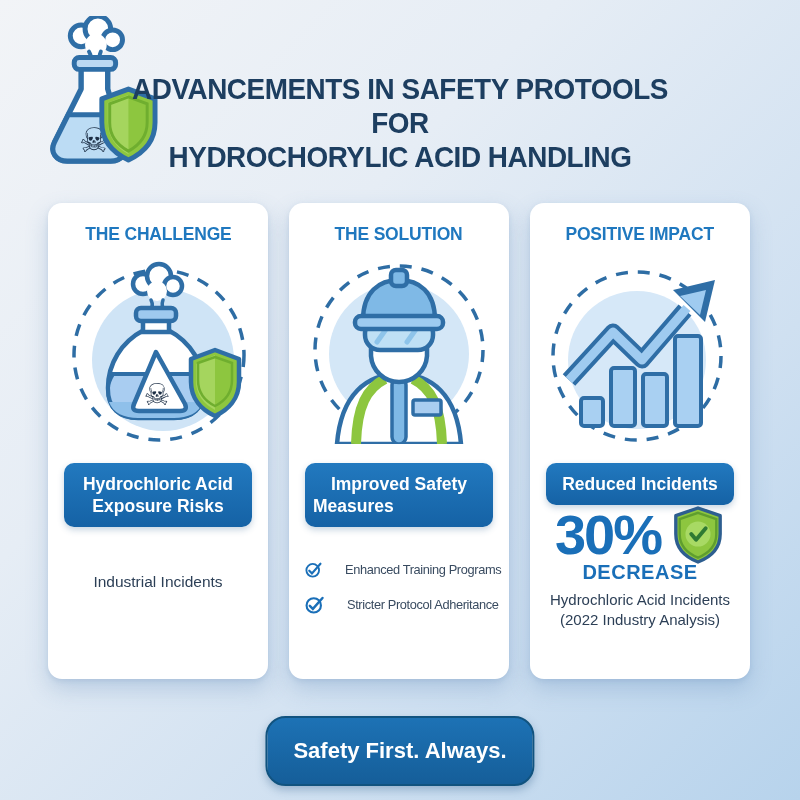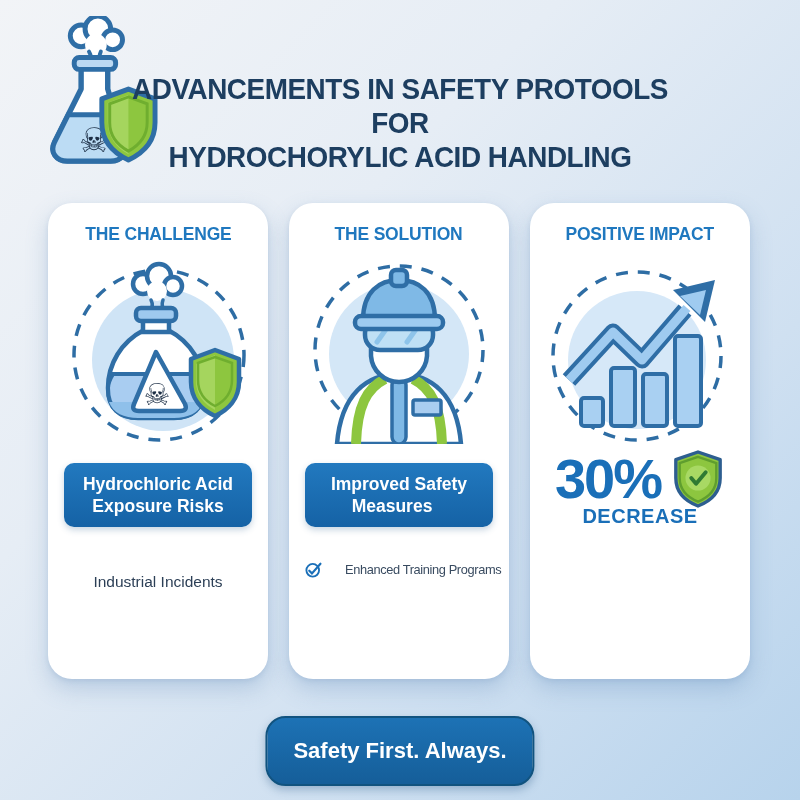--- a/index.html
+++ b/index.html
@@ -14,37 +14,37 @@
   .logo{position:absolute;left:20px;top:16px;width:138px;height:156px;}
   .title{
     position:absolute;top:52px;left:100px;width:600px;
     text-align:center;color:#1d3e60;font-weight:bold;
     font-size:30px;line-height:34px;letter-spacing:-0.5px;
     transform:scaleX(0.93);transform-origin:50% 50%;
   }
   
   .cards{position:absolute;top:203px;left:48px;display:flex;gap:21px;}
   .card{
-    width:220px;height:476px;background:#fff;border-radius:24px;
+    width:220px;height:476px;background:#fff;border-radius:14px;
     box-shadow:0 10px 22px rgba(100,140,185,.30),0 2px 5px rgba(100,140,185,.18);
     display:flex;flex-direction:column;align-items:center;
   }
   .card h2{
     margin:20px 0 0;font-size:19px;color:#1f78bf;font-weight:bold;
     letter-spacing:-0.2px;transform:scaleX(0.92);white-space:nowrap;
   }
   .icon-wrap{height:196px;margin-top:8px;display:flex;align-items:center;justify-content:center;}
   .badge{
     margin:14px 16px 0;align-self:stretch;border-radius:10px;
     background:linear-gradient(180deg,#2279bf,#1562a5);
     color:#fff;font-weight:bold;font-size:17.5px;line-height:22px;
     padding:10px 8px;text-align:center;
     box-shadow:0 3px 6px rgba(40,90,140,.25);
   }
-  .badge .line2-right{display:block;text-align:center;padding-right:14px;}
+  .badge .line2-right{display:block;text-align:left;padding-right:14px;}
   .caption{margin:45px 10px 0;font-size:15.5px;color:#2c3f56;text-align:center;line-height:20px;}
   
   .checklist{list-style:none;margin:32px 0 0;padding:0 0 0 16px;align-self:stretch;}
   .checklist li{display:flex;align-items:center;gap:21px;margin-bottom:14px;}
   .checklist li span{
     font-size:13.5px;color:#394b60;white-space:nowrap;letter-spacing:-0.4px;
     transform:scaleX(0.95);transform-origin:left center;
   }
   
   .stat-row{display:flex;align-items:center;gap:10px;}
@@ -149,20 +149,27 @@
         <span class="line2-right">Measures</span>
       </div>
       <ul class="checklist">
         <li>
           <svg width="21" height="21" viewBox="0 0 24 24">
             <circle cx="10" cy="13" r="8.2" fill="none" stroke="#1a6fb8" stroke-width="2.4"></circle>
             <path d="M5.5,13.5 l3.5,3.5 L20,4.5" fill="none" stroke="#1a6fb8" stroke-width="2.8" stroke-linecap="round"></path>
           </svg>
           <span>Enhanced Training Programs</span>
         </li>
+        <li>
+          <svg width="21" height="21" viewBox="0 0 24 24">
+            <circle cx="10" cy="13" r="8.2" fill="none" stroke="#1a6fb8" stroke-width="2.4"></circle>
+            <path d="M5.5,13.5 l3.5,3.5 L20,4.5" fill="none" stroke="#1a6fb8" stroke-width="2.8" stroke-linecap="round"></path>
+          </svg>
+          <span>Stricter Protocol Adheritance</span>
+        </li>
       </ul>
     </section>
 
     <section class="card">
       <h2>POSITIVE IMPACT</h2>
       <div class="icon-wrap">
         <svg width="190" height="182" viewBox="0 0 190 182">
           <circle cx="92" cy="100" r="69" fill="#d6e8f8"></circle>
           <circle cx="92" cy="96" r="84" fill="none" stroke="#2e6da4" stroke-width="3.5" stroke-dasharray="12 10"></circle>
           <g stroke="#2f6ea6" stroke-width="4" fill="#a9d0f2">
@@ -170,29 +177,34 @@
             <rect x="66" y="108" width="24" height="58" rx="3"></rect>
             <rect x="98" y="114" width="24" height="52" rx="3"></rect>
             <rect x="130" y="76" width="26" height="90" rx="3"></rect>
           </g>
           <polyline points="24,120 68,72 97,100 140,50" fill="none" stroke="#2f6ea6" stroke-width="17" stroke-linejoin="round"></polyline>
           <polyline points="24,120 68,72 97,100 142,48" fill="none" stroke="#9fcbf0" stroke-width="9" stroke-linejoin="round"></polyline>
           <polygon points="128,30 170,20 160,62" fill="#2f6ea6"></polygon>
           <polygon points="135,36 161,30 155,55" fill="#9fcbf0"></polygon>
         </svg>
       </div>
+      <div class="badge">Reduced Incidents</div>
       <div class="stat-row">
         <span class="stat-value">30%</span>
         <svg width="54" height="60" viewBox="0 0 56 62">
           <path d="M28,3 L51,11 V30 C51,45 41,54 28,59 C15,54 5,45 5,30 V11 Z" fill="#8dc63f" stroke="#2d5e90" stroke-width="3.5" stroke-linejoin="round"></path>
           <path d="M28,8 L47,14.5 V30 C47,42 39,50 28,54.5 C17,50 9,42 9,30 V14.5 Z" fill="none" stroke="#5f9e2e" stroke-width="2.5"></path>
           <circle cx="28" cy="30" r="13" fill="#a8d964"></circle>
           <path d="M21,30 l5,6 l10,-12" fill="none" stroke="#2f7a33" stroke-width="4" stroke-linecap="round" stroke-linejoin="round"></path>
         </svg>
       </div>
       <div class="stat-label">DECREASE</div>
+      <p class="impact-caption">
+        <span>Hydrochloric Acid Incidents</span><br>
+        <span>(2022 Industry Analysis)</span>
+      </p>
     </section>
 
   </div>
 
   <div class="pill">Safety First. Always.</div>
 
 </div>
 
 </body></html>

